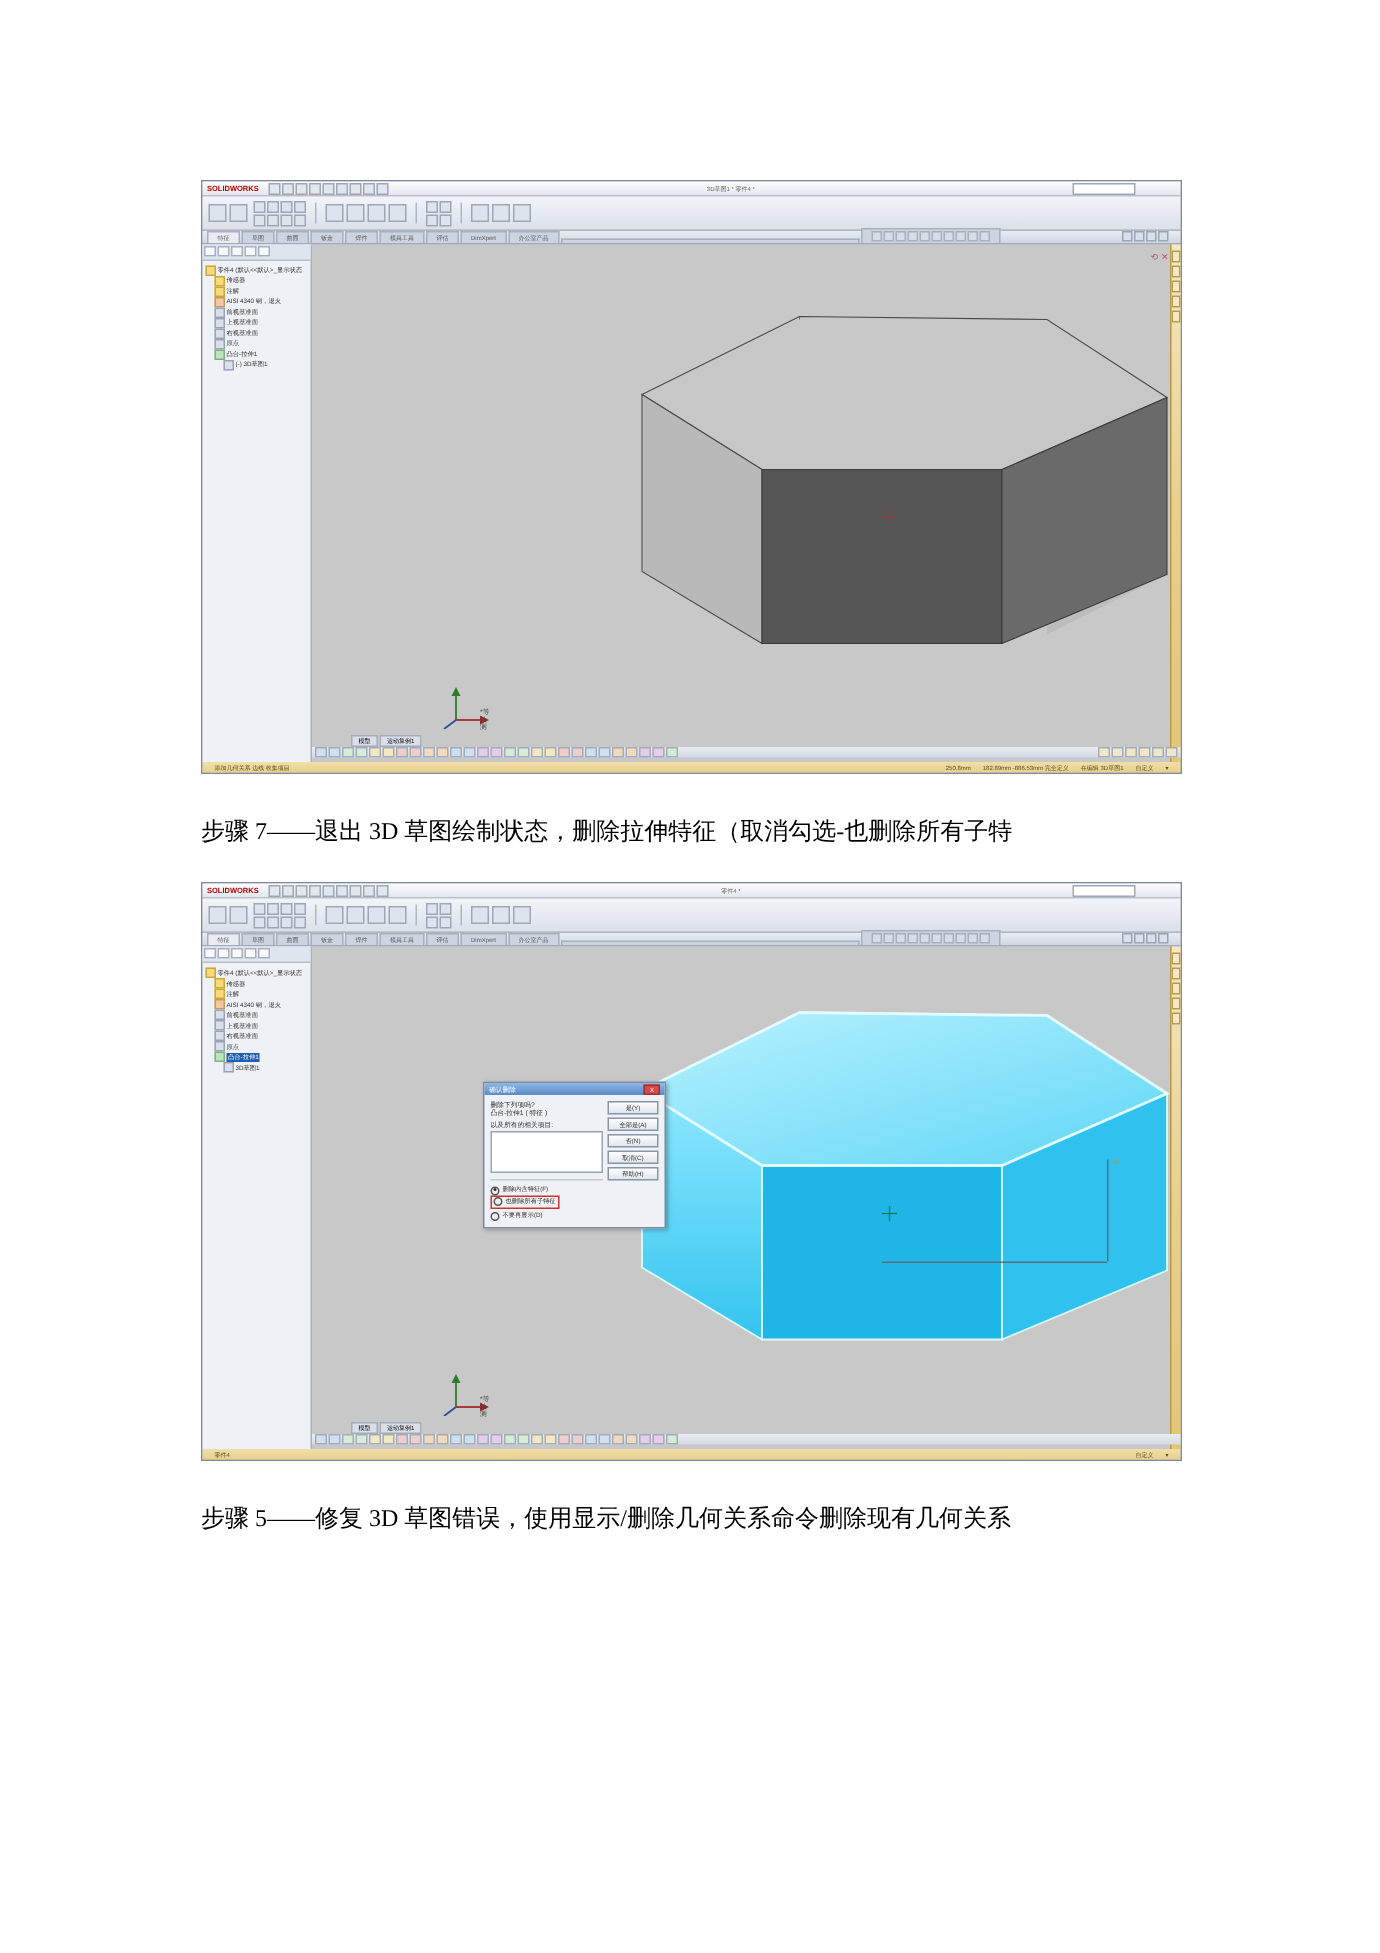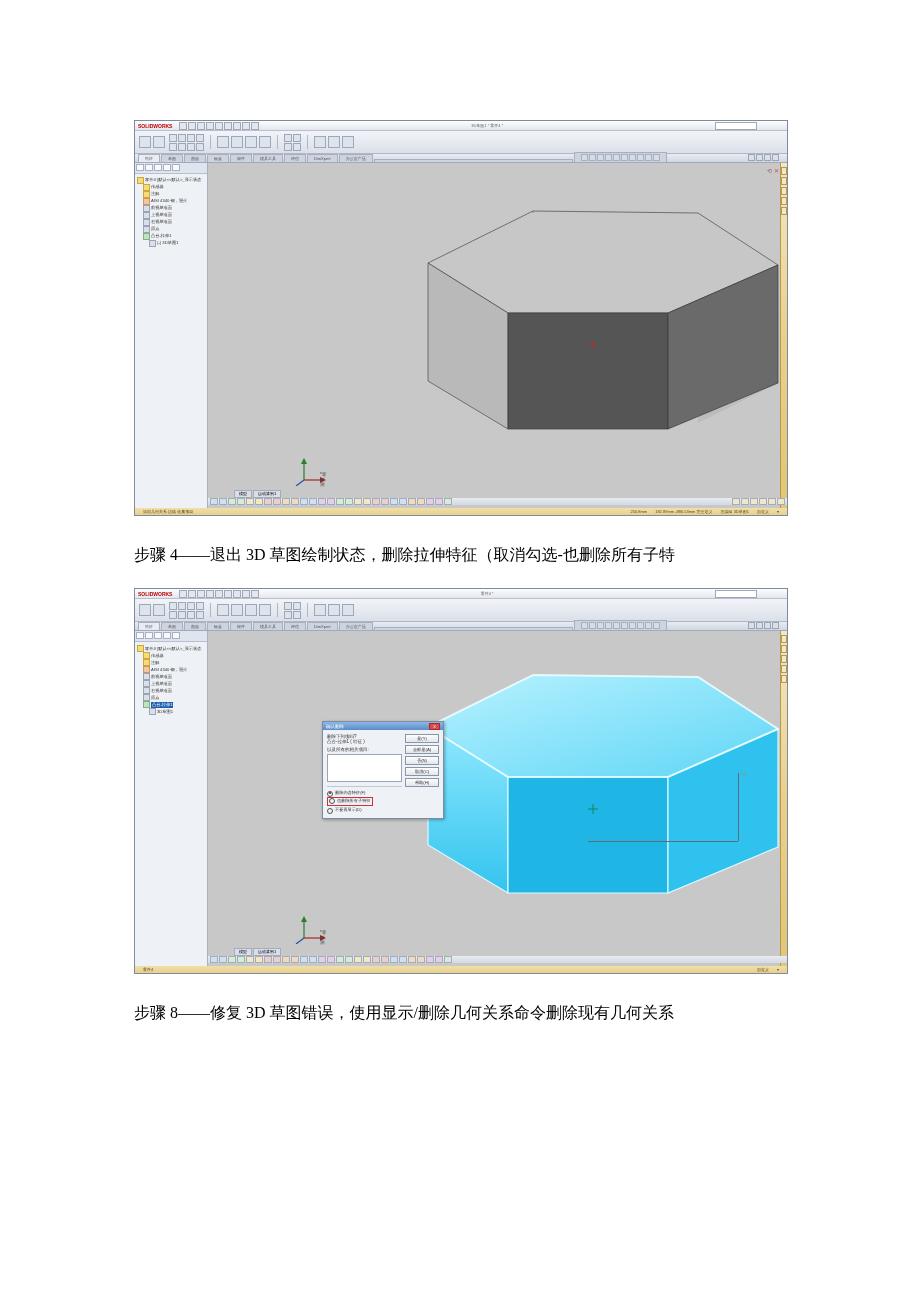--- a/index.html
+++ b/index.html
@@ -377,21 +377,21 @@
       <span class="flex"></span>
       <span class="seg">250.8mm</span>
       <span class="seg">182.89mm  -886.53mm  完全定义</span>
       <span class="seg">在编辑 3D草图1</span>
       <span class="seg">自定义</span>
       <span class="seg">▾</span>
     </div>
   </div>
 
   <div class="step">
-    <span>步骤 4——退出 3D 草图绘制状态，删除拉伸特征（取消勾选-也删除所有子特</span>
+    <span>步骤 7——退出 3D 草图绘制状态，删除拉伸特征（取消勾选-也删除所有子特</span>
   </div>
 
   <div class="figbox" style="height:384px;">
     <div class="titlebar">
       <span class="swlogo">SOLIDWORKS</span>
       <span class="qat">
         <span></span>
           <span></span>
           <span></span>
           <span></span>
@@ -656,16 +656,16 @@
     </div>
     <div class="status">
       <span class="seg">零件4</span>
       <span class="flex"></span>
       <span class="seg">自定义</span>
       <span class="seg">▾</span>
     </div>
   </div>
 
   <div class="step">
-    <span>步骤 8——修复 3D 草图错误，使用显示/删除几何关系命令删除现有几何关系</span>
+    <span>步骤 5——修复 3D 草图错误，使用显示/删除几何关系命令删除现有几何关系</span>
   </div>
 
 </div>
 
 </body></html>

